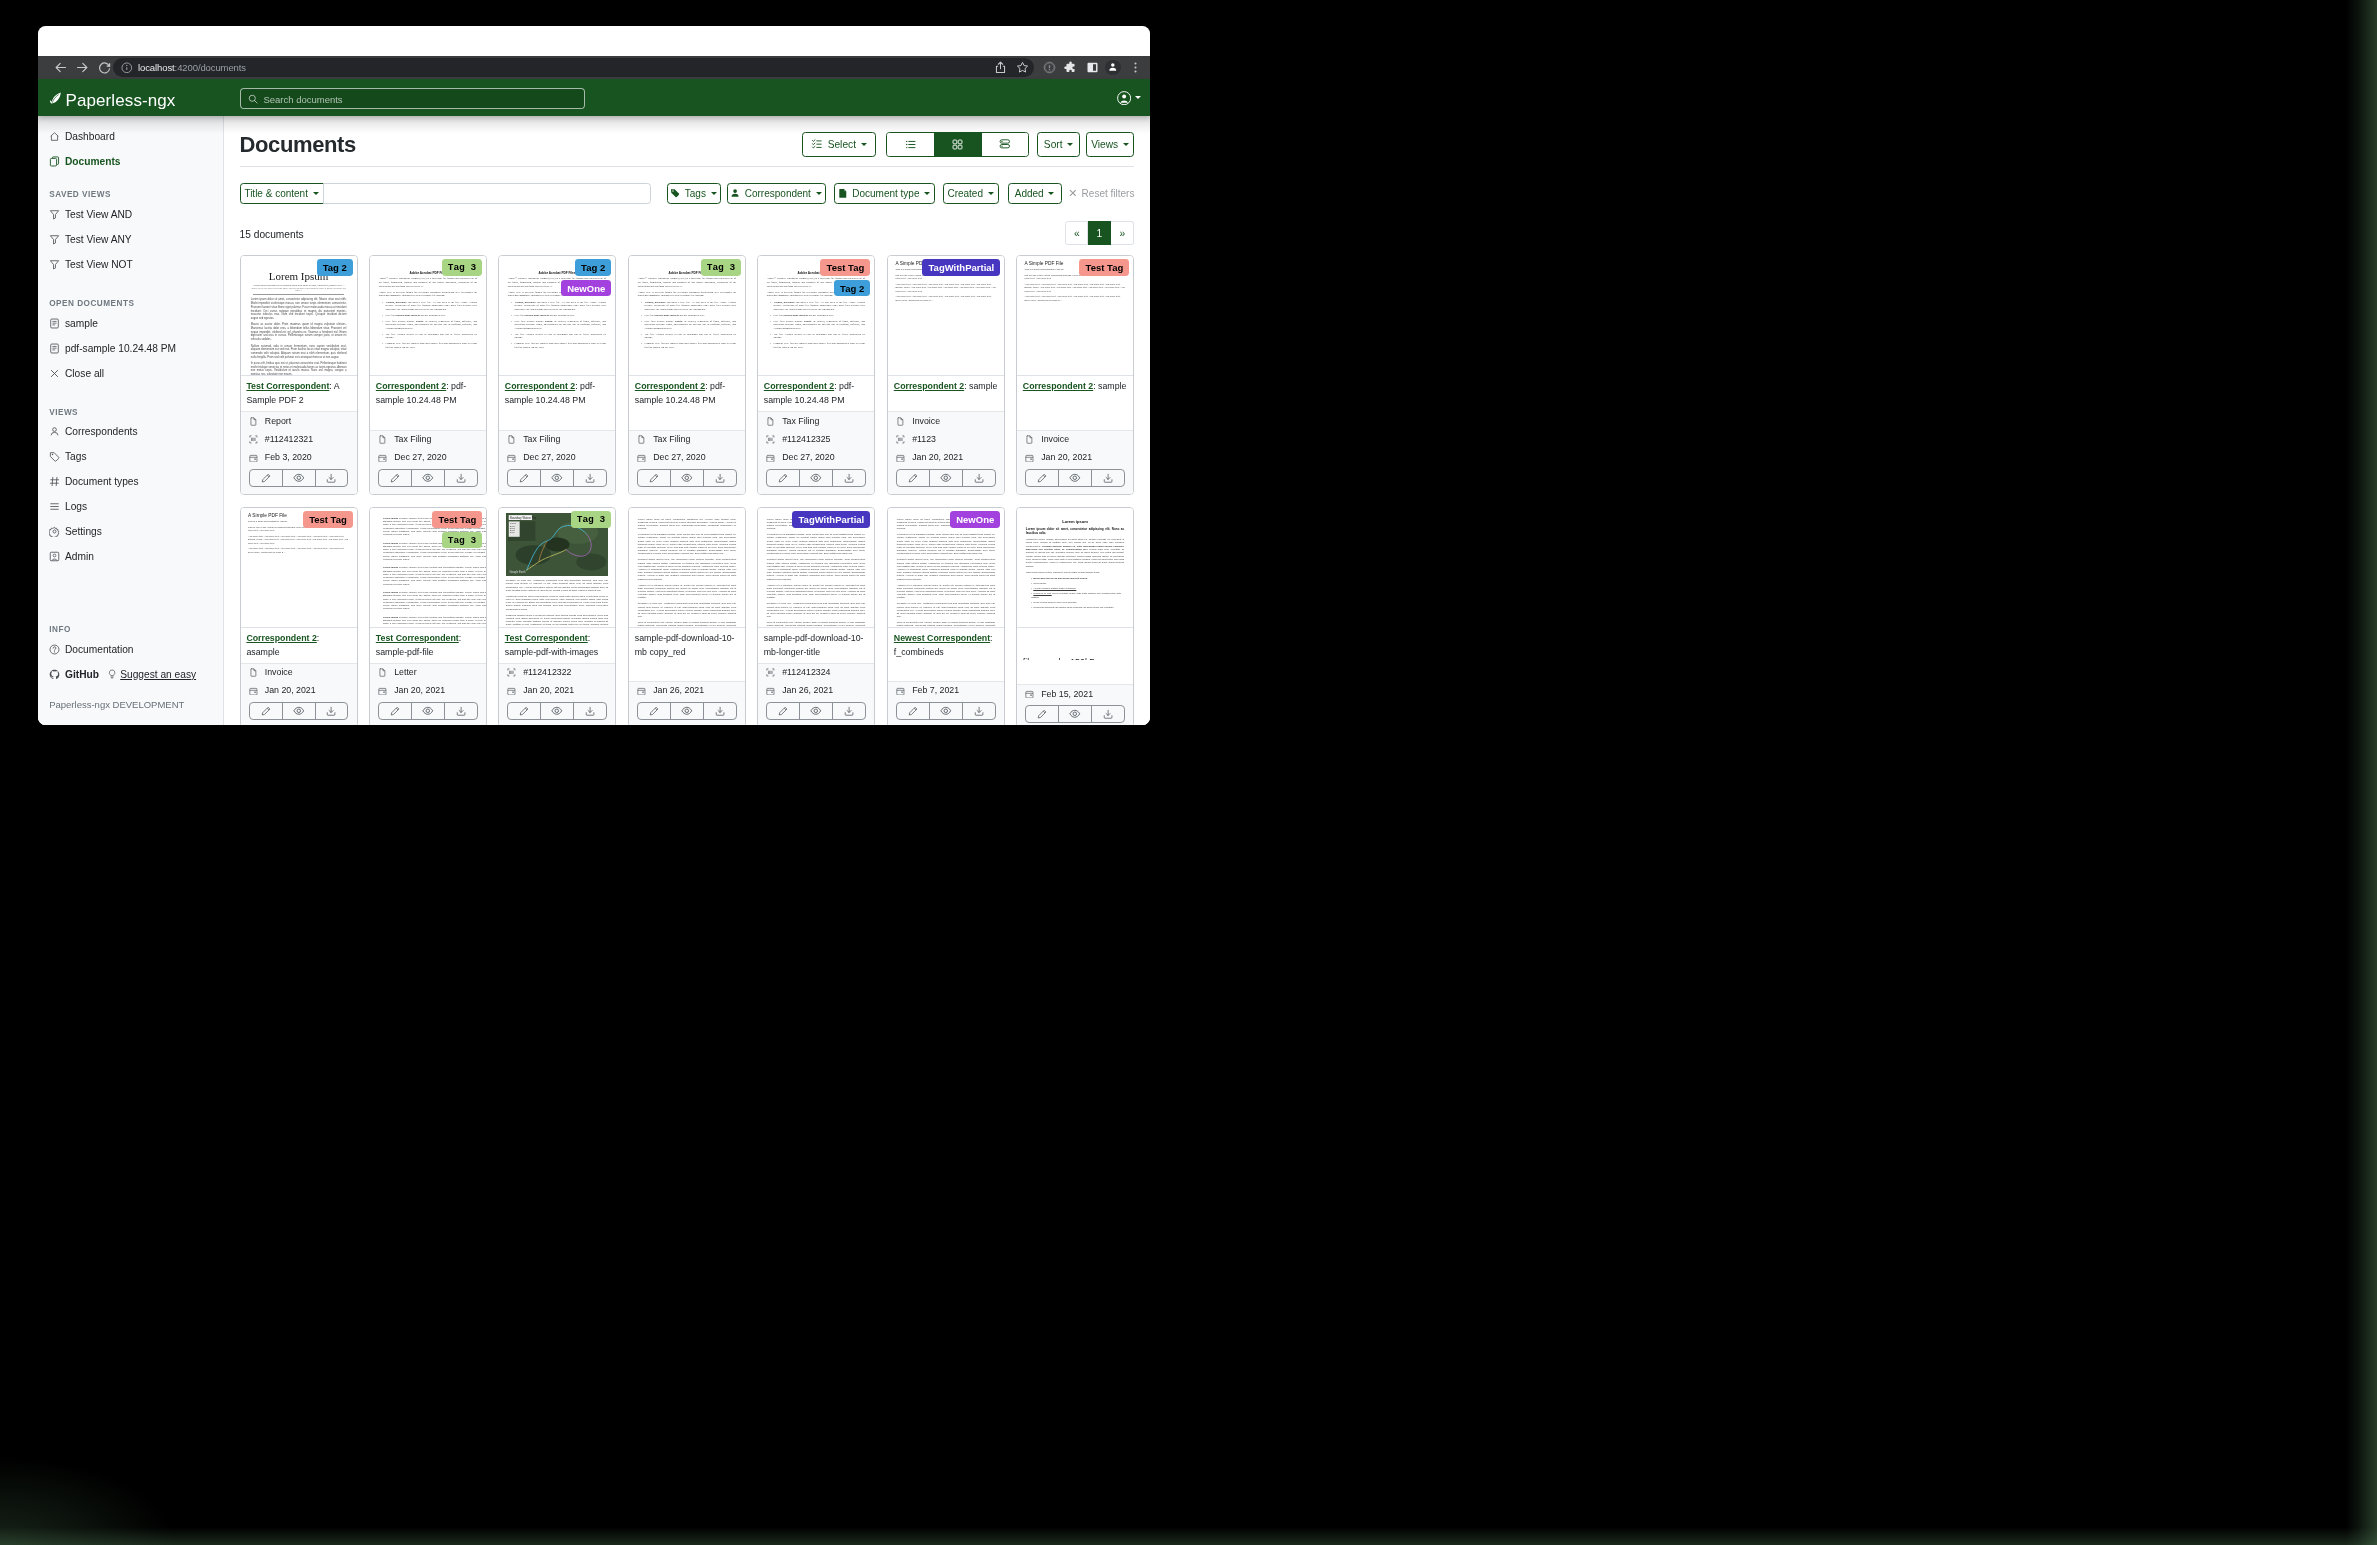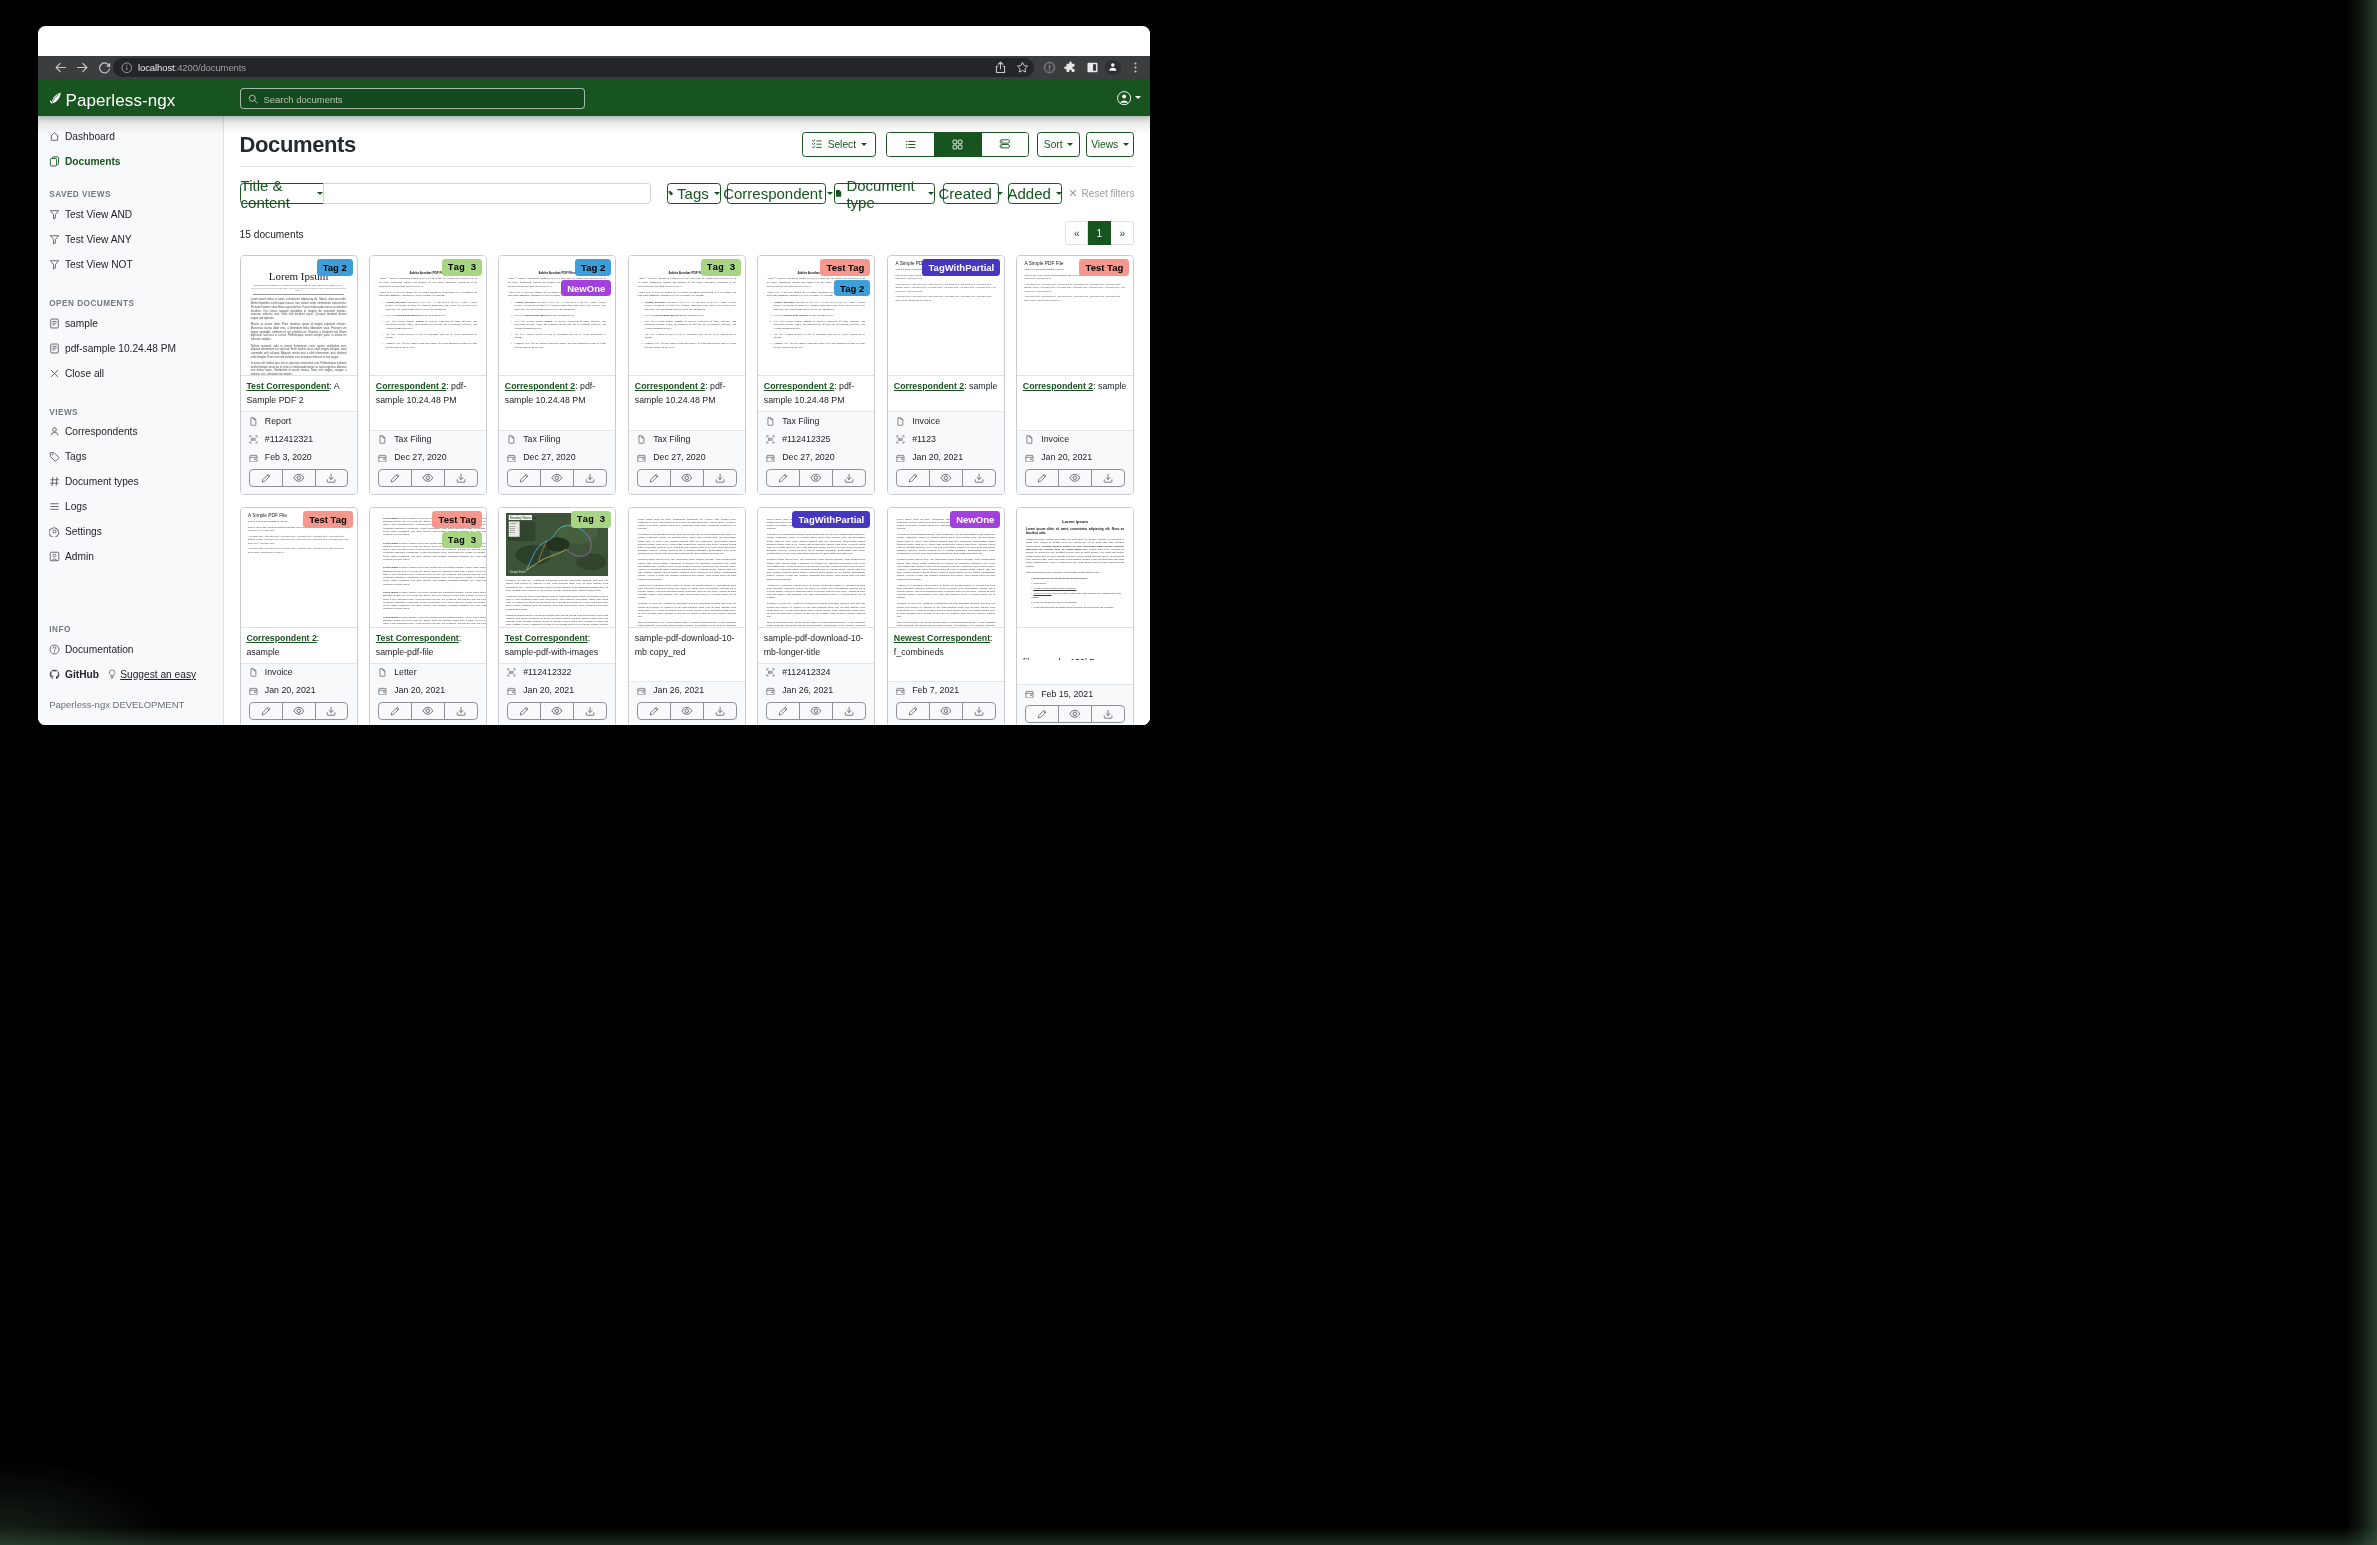--- a/index.html
+++ b/index.html
@@ -49,21 +49,21 @@
 .caret { display:inline-block; width:0; height:0; border-left:3.1px solid transparent; border-right:3.1px solid transparent; border-top:3.4px solid currentColor; margin-left:4.8px; }
 .hbtns { position:absolute; right:15.6px; top:16px; height:24.5px; display:flex; align-items:center; }
 .hbtn { height:24.5px; border:0.7px solid #17541f; color:#17541f; border-radius:3.4px; background:#fff; font-size:10.2px; display:flex; align-items:center; padding:0 8.2px; }
 .hgroup { display:flex; height:24.5px; border-radius:3.4px; overflow:hidden; border:0.7px solid #17541f; }
 .hgbtn { width:47px; height:100%; display:flex; align-items:center; justify-content:center; color:#17541f; background:#fff; border-left:0.7px solid #17541f; }
 .hgbtn:first-child { border-left:none; }
 .hgbtn.on { background:#17541f; color:#fff; }
 .hr1 { position:absolute; left:14.6px; right:15.6px; top:50px; border-top:0.7px solid #dfe3e7; }
 
 .frow { position:absolute; left:14.6px; right:15.6px; top:67px; height:21px; }
-.fbtn { position:absolute; top:0; height:21px; border:0.7px solid #17541f; color:#17541f; background:#fff; border-radius:3.4px; font-size:15px; display:flex; align-items:center; justify-content:center; }
+.fbtn { position:absolute; top:0; height:21px; border:0.7px solid #17541f; color:#17541f; background:#fff; border-radius:3.4px; font-size:10px; display:flex; align-items:center; justify-content:center; }
 .finput { position:absolute; left:83px; top:0; width:328px; height:21px; border:0.7px solid #ced4da; border-radius:0 3.4px 3.4px 0; background:#fff; }
 .freset { position:absolute; right:0; top:3.7px; color:#9a9da0; font-size:10px; }
 .ndocs { position:absolute; left:14.6px; top:113px; font-size:10.2px; color:#212529; }
 .pager { position:absolute; right:15.6px; top:105px; height:24px; display:flex; }
 .pcell { width:23px; height:24px; border:0.7px solid #dee2e6; border-left:none; background:#fff; color:#17541f; font-size:10.2px; display:flex; align-items:center; justify-content:center; }
 .pcell:first-child { border-left:0.7px solid #dee2e6; border-radius:2.7px 0 0 2.7px; }
 .pcell:last-child { border-radius:0 2.7px 2.7px 0; }
 .pcell.on { background:#17541f; border-color:#17541f; color:#fff; }
 
 .card { position:absolute; width:118px; background:#fff; border:0.7px solid #c8ccd0; border-radius:4.1px; display:flex; flex-direction:column; overflow:hidden; }

